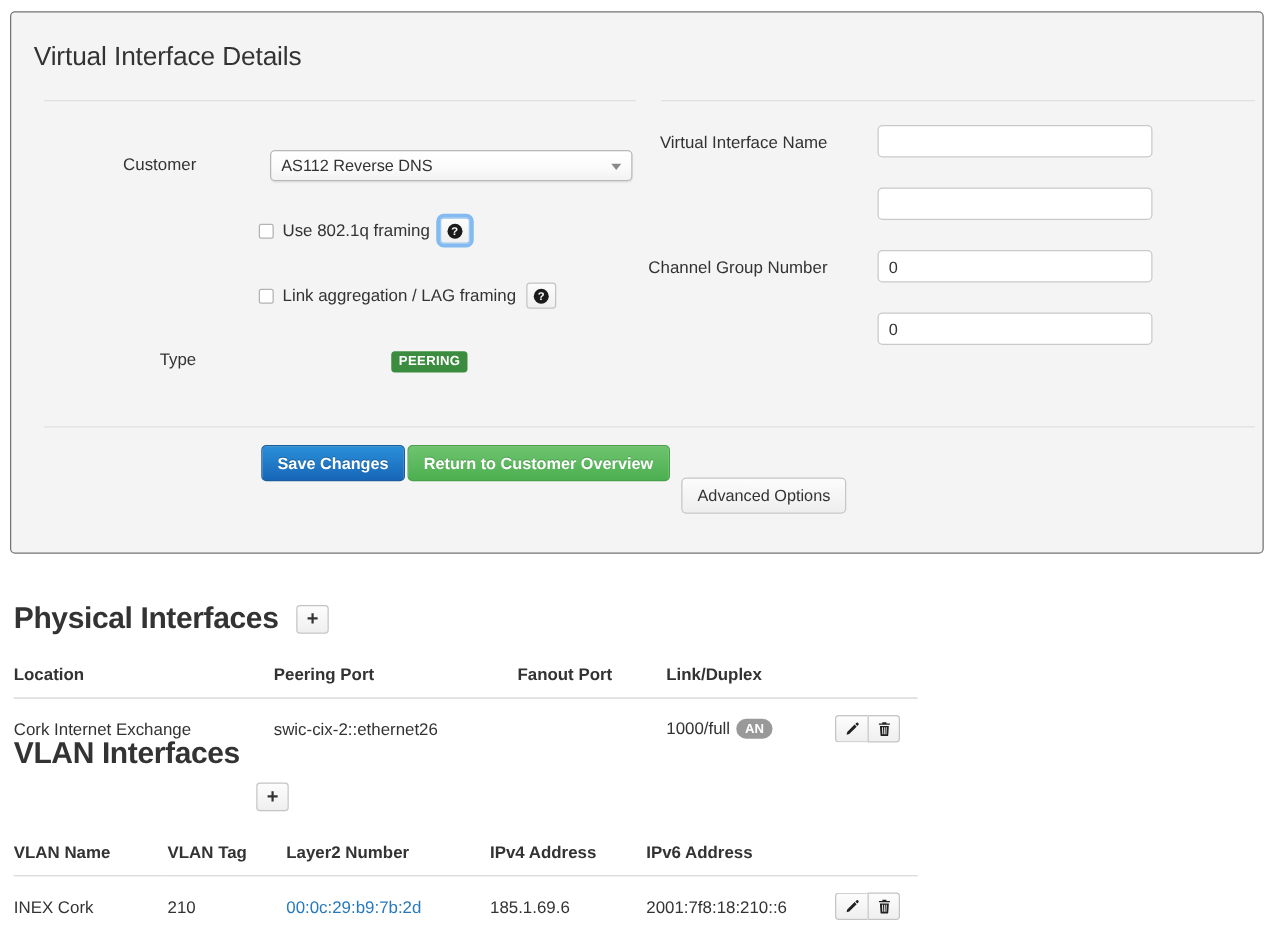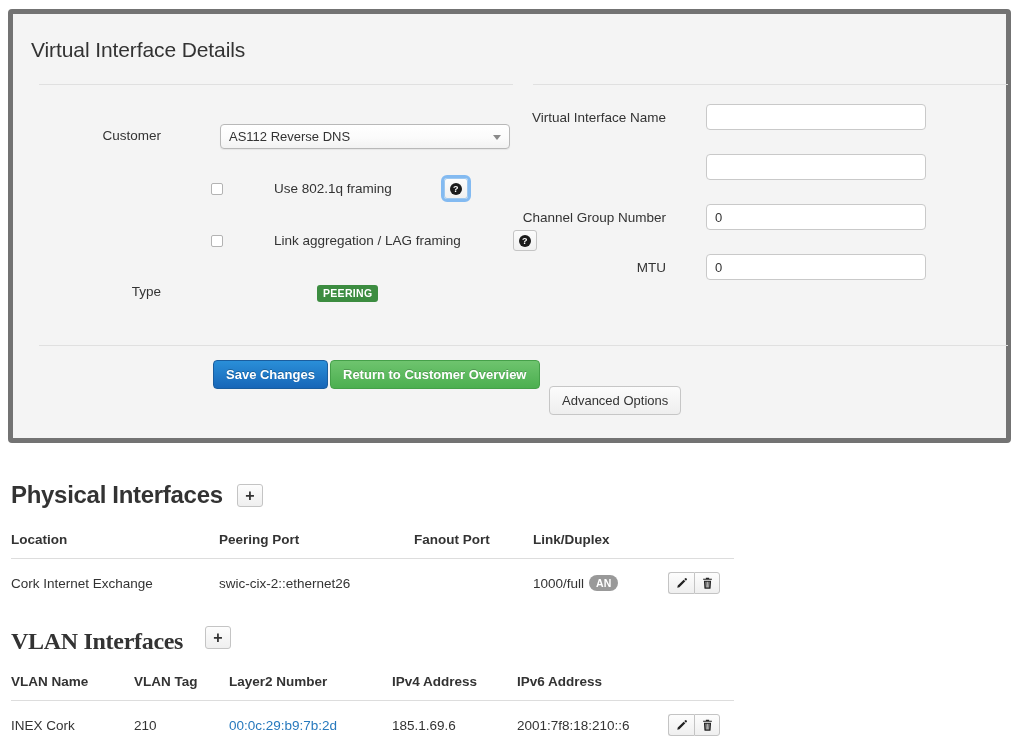--- a/index.html
+++ b/index.html
@@ -17,21 +17,21 @@
   }
 
   
   .panel {
     position: absolute;
     left: 8px;
     top: 9px;
     width: 1003px;
     height: 434px;
     background: #f4f4f4;
-    border: 5px solid #737373;
+    border: 1px solid #737373;
     border-radius: 4px;
     box-sizing: border-box;
     text-decoration: underline;
   }
 
   .panel-title {
     position: absolute;
     left: 18px;
     top: 24px;
     font-size: 21px;
@@ -100,21 +100,21 @@
     position: absolute;
     right: 9px;
     top: 11px;
     width: 0; height: 0;
     border-left: 4px solid transparent;
     border-right: 4px solid transparent;
     border-top: 5px solid #8a8a8a;
     pointer-events: none;
   }
 
-  .chk-row { position: absolute; display: flex; align-items: center; gap: 44px; }
+  .chk-row { position: absolute; display: flex; align-items: center; }
   .chk {
     width: 12px; height: 12px;
     box-sizing: border-box;
     border: 1px solid #b3b3b3;
     border-radius: 2px;
     background: #fff;
     margin: 0 7px 0 0;
     appearance: none;
     -webkit-appearance: none;
     flex: none;
@@ -332,21 +332,20 @@
   <div class="badge-peering">PEERING</div>
 
   <div class="f-label" style="left:423px; top:96px; width:230px;">Virtual Interface Name</div>
   <input class="txt" style="left: 693px; top: 90px;" type="text" value="">
 
   <input class="txt" style="left: 693px; top: 140px;" type="text" value="">
 
   <div class="f-label" style="left:423px; top:196px; width:230px;">Channel Group Number</div>
   <input class="txt" style="left: 693px; top: 190px;" type="text" value="0">
 
-  <div class="f-label" style="left:423px; top:246px; width:230px;">MTU</div>
   <input class="txt" style="left: 693px; top: 240px;" type="text" value="0">
 
   <div class="rule-full"></div>
 
   <button class="btn btn-success" style="left:317px; top:346px;">Return to Customer Overview</button>
   <button class="btn btn-primary" style="left:200px; top:346px;">Save Changes</button>
   <button class="btn btn-default" style="left:536px; top:346px;margin-top:26px;">Advanced Options</button>
 </div>
 
 <div class="sec-head" style="left:11px; top:481px;">Physical Interfaces</div>
@@ -388,21 +387,21 @@
             <svg width="13" height="13" viewBox="0 0 16 16">
               <path d="M6 1h4v1.2h3.4v1.3H2.6V2.2H6V1zM3.6 4.6h8.8l-.6 9.1a1 1 0 0 1-1 .9H5.2a1 1 0 0 1-1-.9l-.6-9.1zm2.1 1.3.3 7h.9l-.3-7h-.9zm4.6 0h-.9l-.3 7h.9l.3-7zm-2.7 0v7h.8v-7h-.8z" fill="#222"></path>
             </svg>
           </button>
         </span>
       </td>
     </tr>
   </tbody>
 </table>
 
-<div class="sec-head" style="left:11px; top:628px;font-family:Liberation Serif, serif;">VLAN Interfaces</div>
+<div class="sec-head" style="left:11px; top:589px;">VLAN Interfaces</div>
 <button class="plus-btn" style="left:205px; top:626px;">+</button>
 
 <table class="tbl" style="left:11px; top:670px; width:723px;">
   <colgroup>
     <col style="width:123px">
       <col style="width:95px">
       <col style="width:163px">
       <col style="width:125px">
       <col style="width:151px">
       <col style="width:66px">

